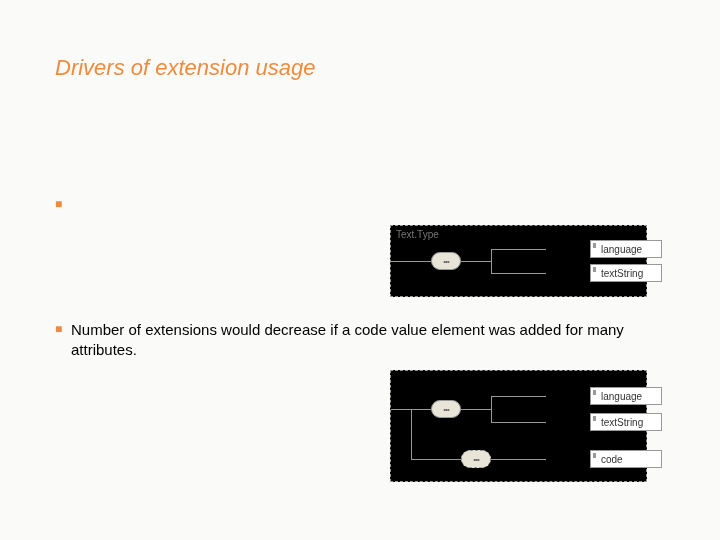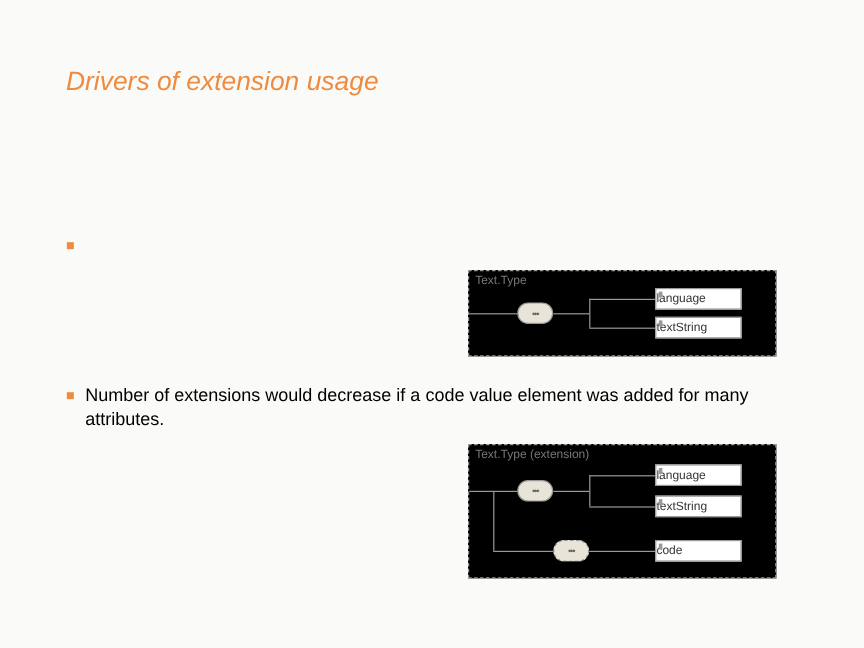--- a/index.html
+++ b/index.html
@@ -85,20 +85,22 @@
     position: absolute;
     width: 72px;
     height: 18px;
     background: #fff;
     border: 1px solid #999;
     box-sizing: border-box;
     font-size: 10px;
     color: #333;
     display: flex;
     align-items: center;
+    padding-left: 10px;
+    margin-left: 44px;
   }
   .elem-box::before {
     content: "";
     position: absolute;
     left: 2px;
     top: 2px;
     width: 3px;
     height: 5px;
     background: #999;
   }
@@ -136,21 +138,20 @@
     <div class="wire" style="left:100px;top:23px;width:1px;height:24px;"></div>
 
     <div class="wire" style="left:100px;top:23px;width:55px;height:1px;"></div>
     <div class="elem-box" style="left:155px;top:14px;">language</div>
 
     <div class="wire" style="left:100px;top:47px;width:55px;height:1px;"></div>
     <div class="elem-box" style="left:155px;top:38px;">textString</div>
   </div>
 
   <div class="diag d2">
-    <div class="diag-label">Text.Type (extension)</div>
 
     <div class="wire" style="left:0;top:38px;width:20px;height:1px;"></div>
     <div class="wire" style="left:20px;top:38px;width:1px;height:50px;"></div>
 
     <div class="wire" style="left:20px;top:38px;width:20px;height:1px;"></div>
     <div class="seq-node" style="left:40px;top:29px;">•••</div>
     <div class="wire" style="left:70px;top:38px;width:30px;height:1px;"></div>
     <div class="wire" style="left:100px;top:25px;width:1px;height:26px;"></div>
 
     <div class="wire" style="left:100px;top:25px;width:55px;height:1px;"></div>

